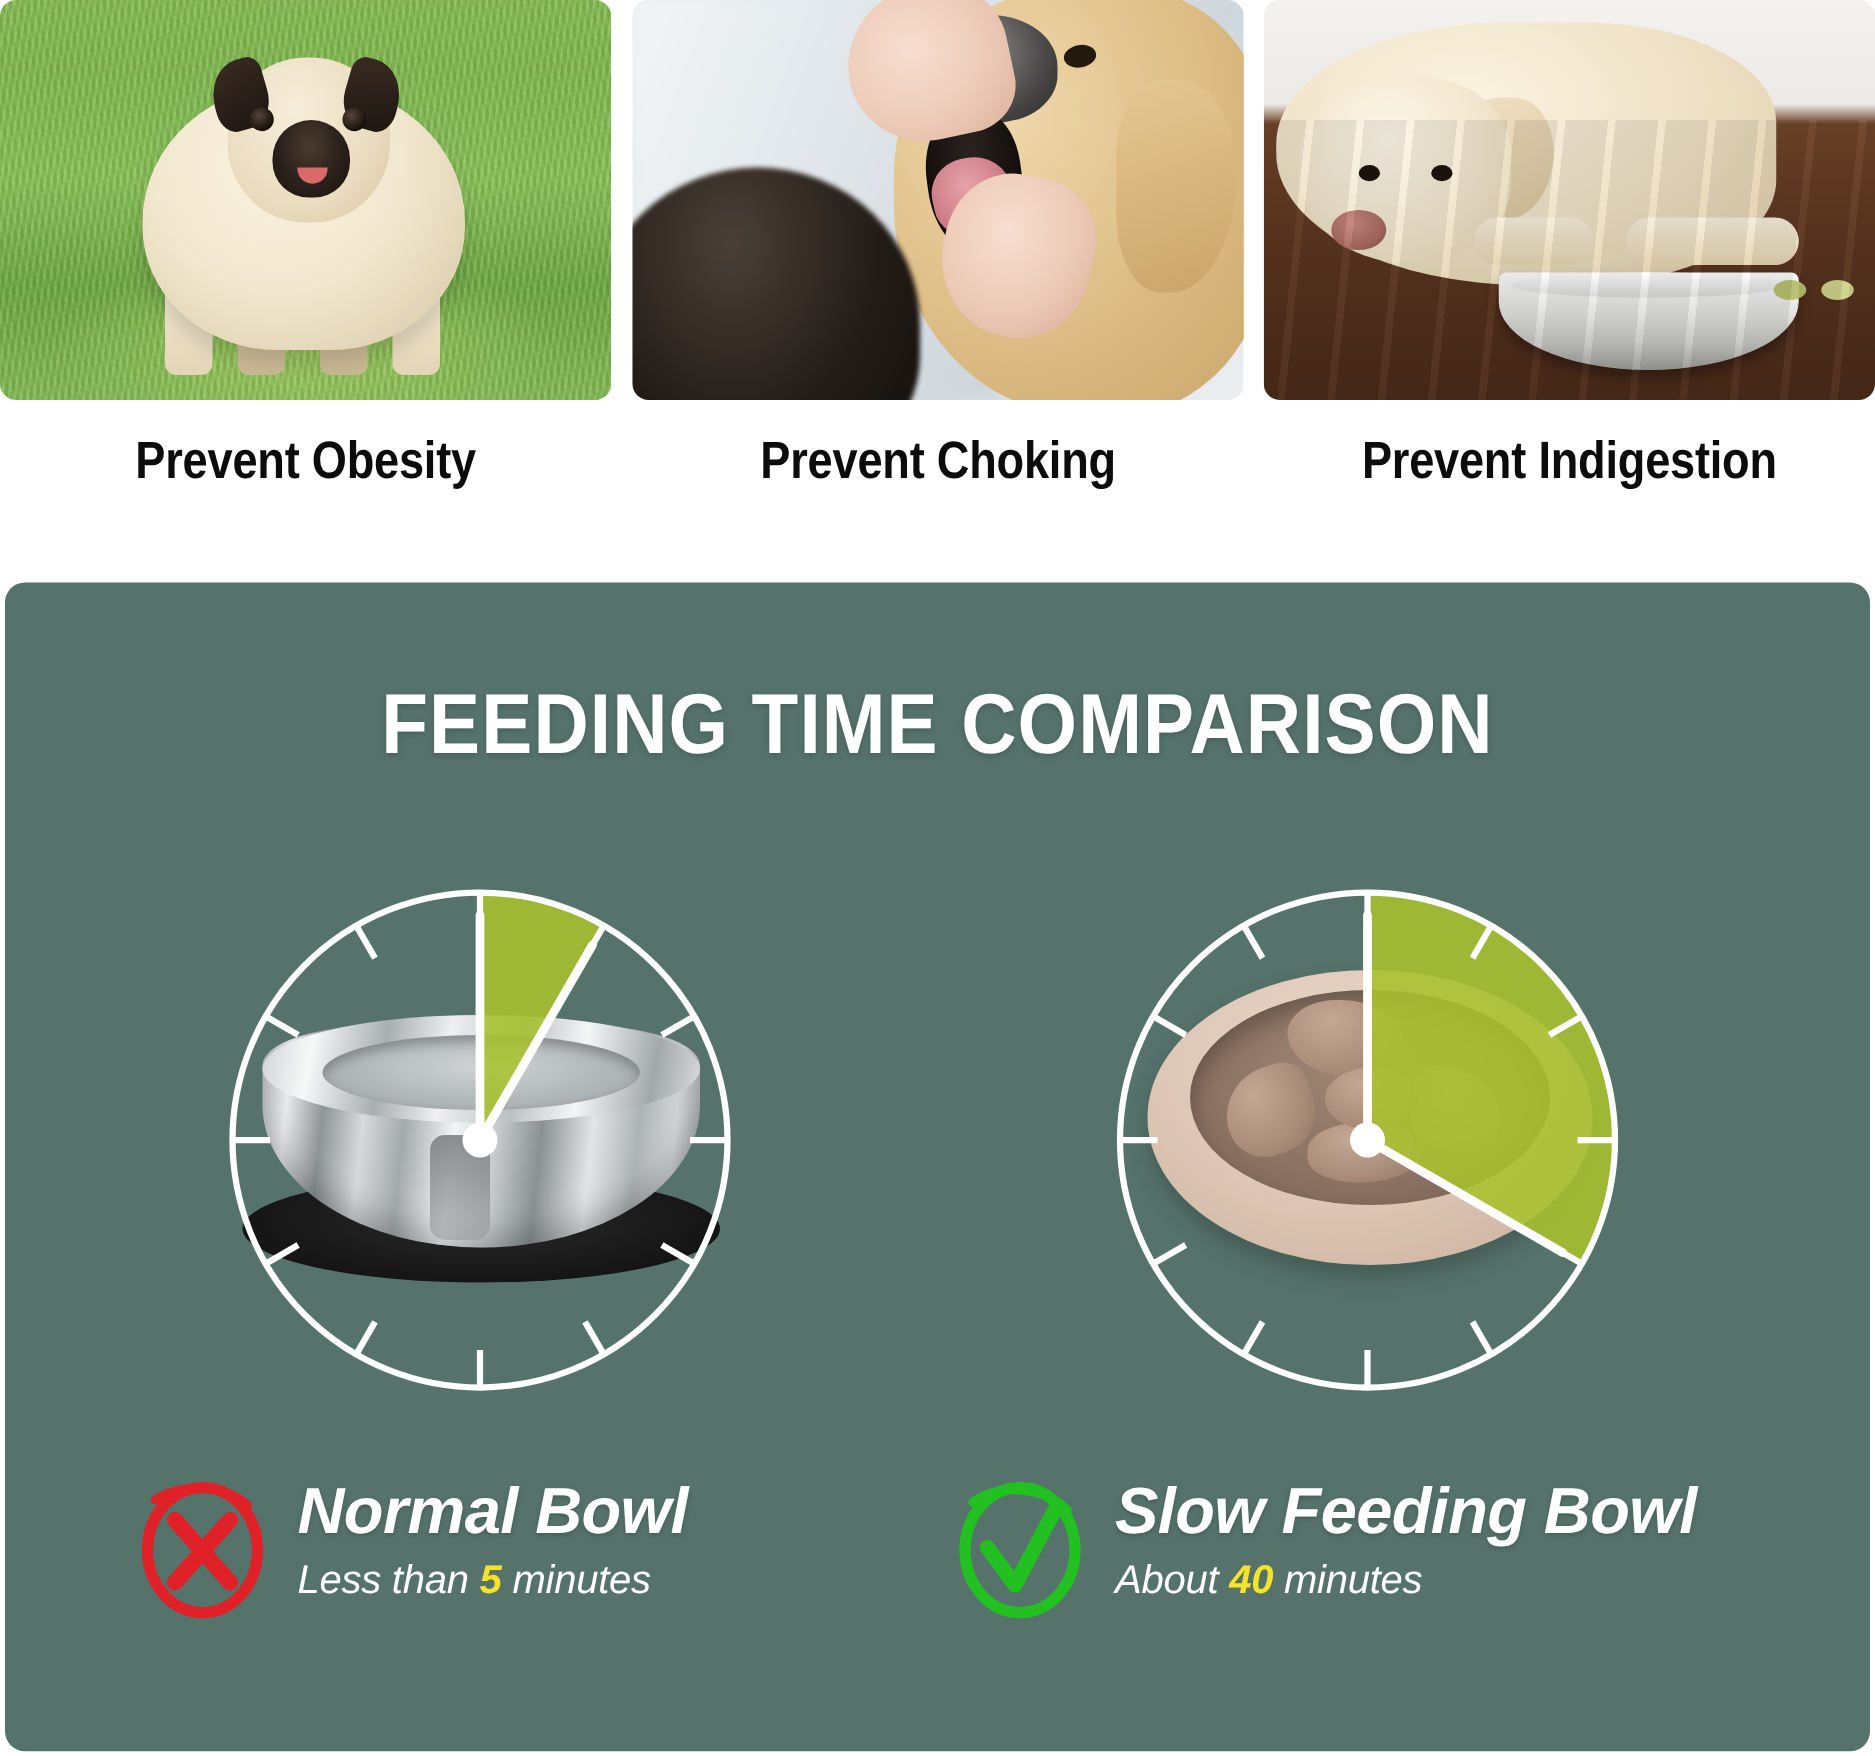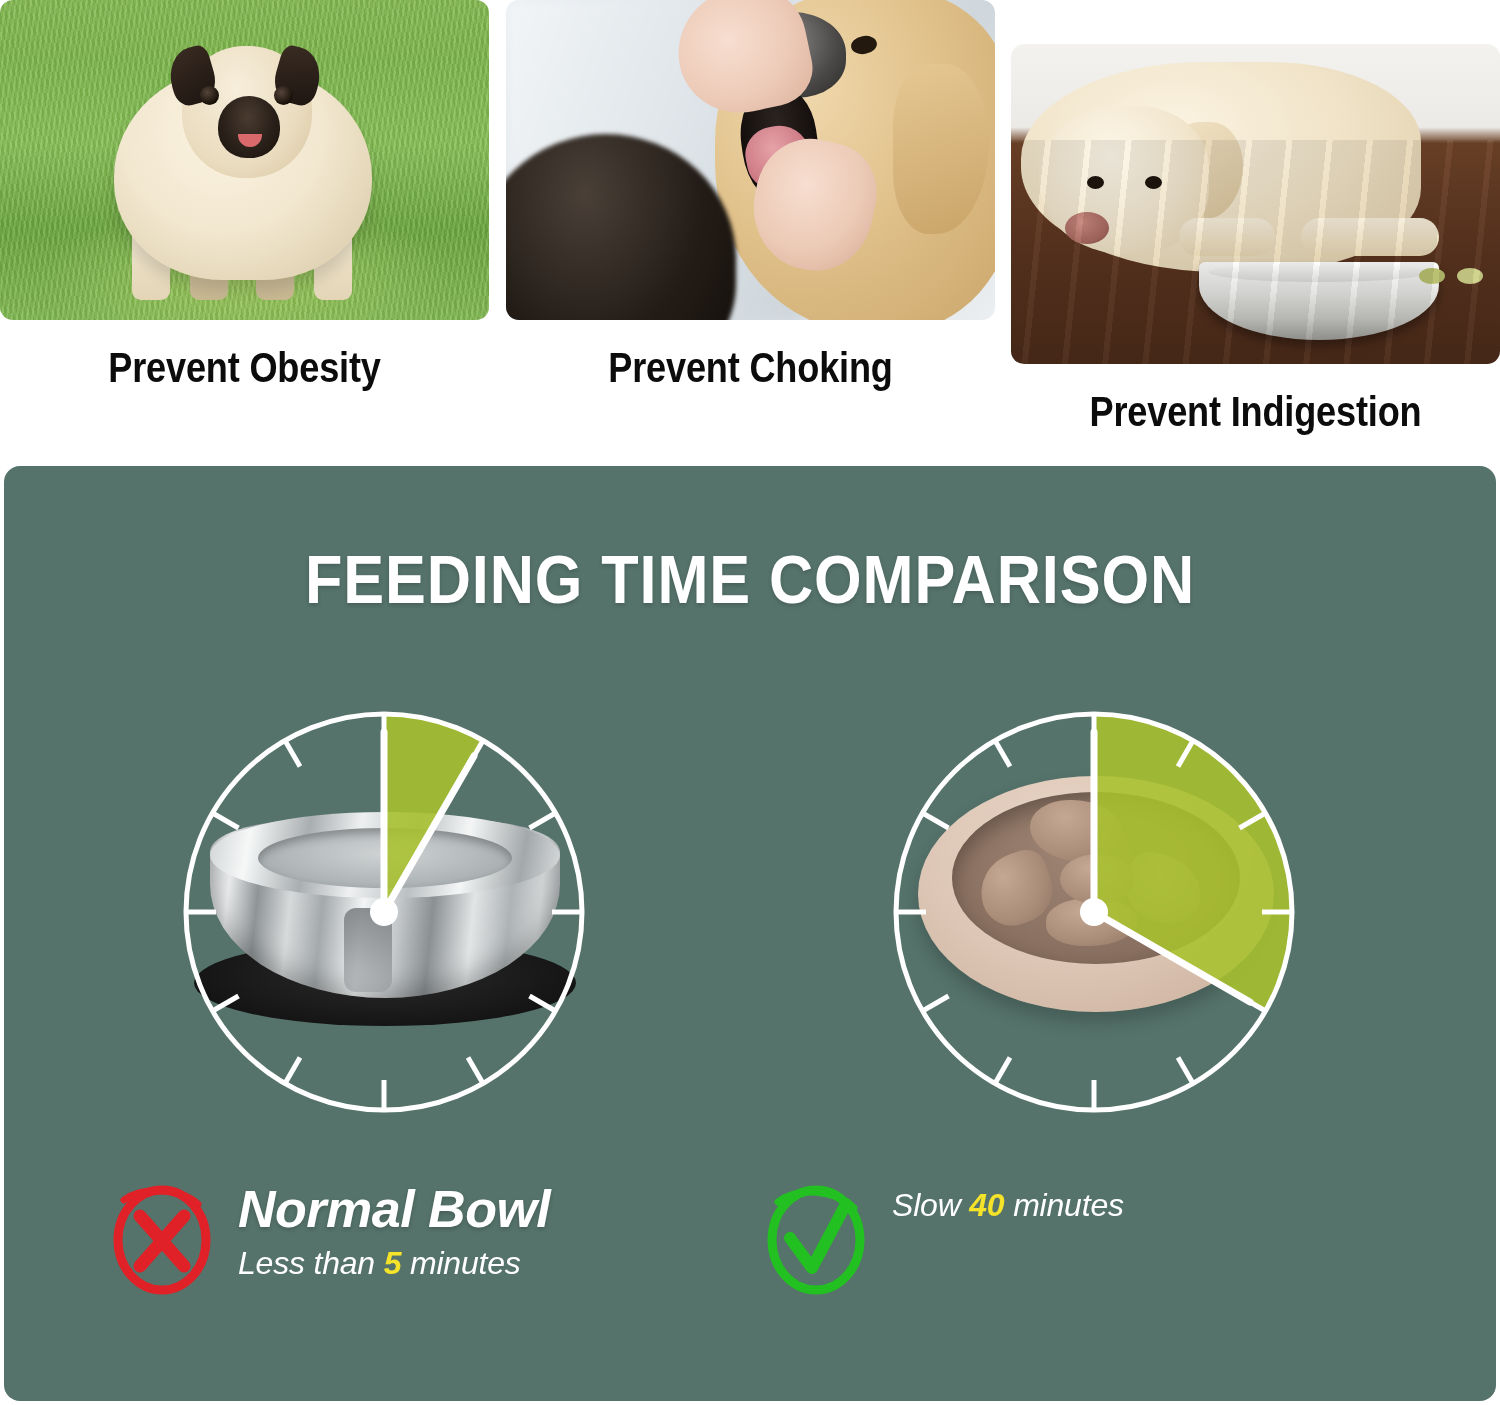--- a/index.html
+++ b/index.html
@@ -24,21 +24,21 @@
     background: #ffffff;
   }
   .benefit-card {
     position: absolute;
     top: 0;
     width: 489px;
     height: 452px;
   }
   .benefit-card.c0 { left: 0px; }
   .benefit-card.c1 { left: 506px; }
-  .benefit-card.c2 { left: 1011px; margin-top: 44px; }
+  .benefit-card.c2 { left: 1011px; }
 
   .benefit-photo {
     position: absolute;
     left: 0; top: 0;
     width: 489px;
     height: 320px;
     border-radius: 13px;
     overflow: hidden;
   }
   .benefit-card.c1 .benefit-photo { width: 489px; }
@@ -617,17 +617,18 @@
     </div>
   </div>
 
   <div class="result right">
     <svg class="result-icon" viewBox="0 0 104 112">
       <ellipse cx="52" cy="56" rx="44" ry="50" fill="none" stroke="#22C021" stroke-width="9" stroke-linecap="round"></ellipse>
       <path d="M14 18 C34 2 72 6 90 24" fill="none" stroke="#22C021" stroke-width="7" stroke-linecap="round"></path>
       <path d="M26 54 L48 84 L82 20" fill="none" stroke="#22C021" stroke-width="12" stroke-linecap="round" stroke-linejoin="round"></path>
     </svg>
     <div class="result-text">
-      <div class="result-sub"><span>Slow </span><span class="num">40</span><span> minutes</span></div>
+      <div class="result-title">Slow Feeding Bowl</div>
+      <div class="result-sub"><span>About </span><span class="num">40</span><span> minutes</span></div>
     </div>
   </div>
 
 </div>
 
 </body></html>

